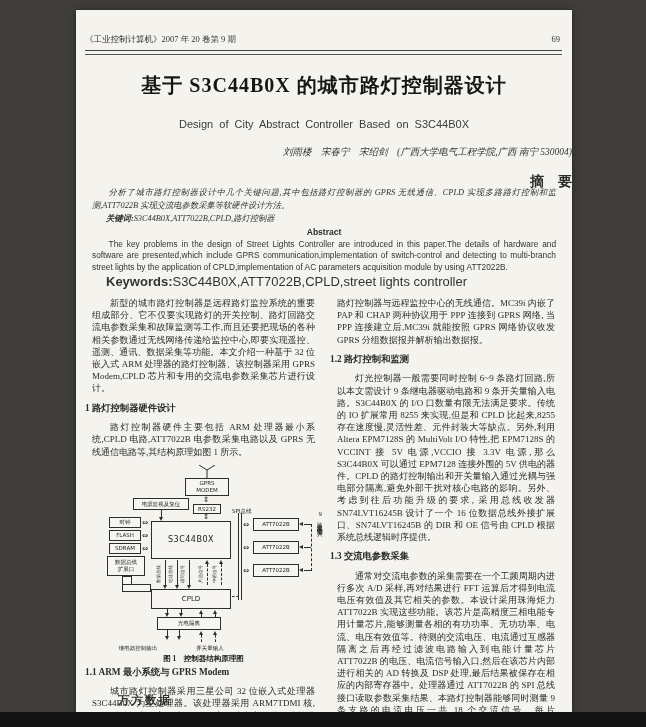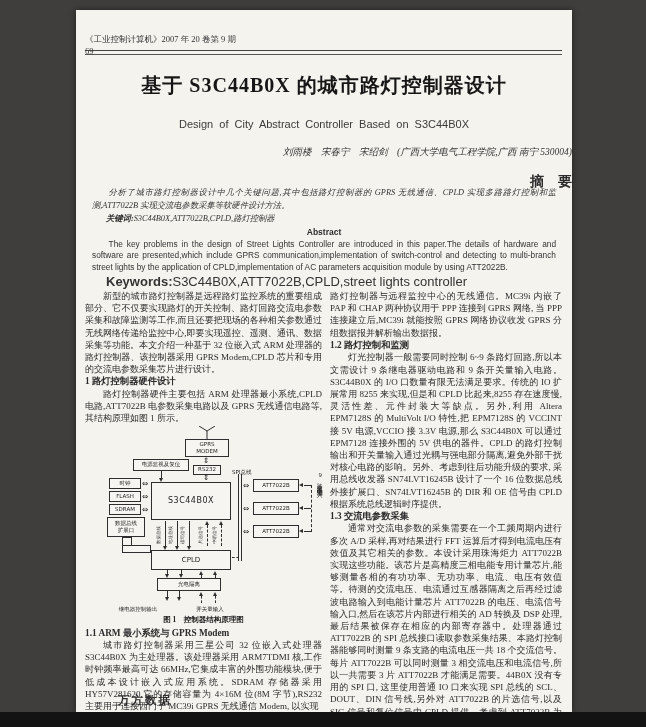--- a/index.html
+++ b/index.html
@@ -3,21 +3,21 @@
 <meta charset="utf-8">
 <style>
   html,body{margin:0;padding:0;background:#2a2a2a;}
   .stage{position:relative;width:646px;height:727px;background:#3f3e3c;overflow:hidden;
          font-family:"Liberation Serif","DejaVu Serif",serif;}
   .page{position:absolute;left:76px;top:10px;width:496px;height:702px;background:#f4f3ee;
         color:#2b2b2b;box-shadow:0 0 6px rgba(0,0,0,.5);}
   .bottom-band{position:absolute;left:0;top:712px;width:646px;height:15px;background:#131313;}
 
   .pg-header{position:absolute;left:9px;right:12px;top:24px;display:flex;justify-content:space-between;
-             font-size:8.5px;color:#333;flex-direction:column;}
+             font-size:8.5px;color:#333;}
   .rule{position:absolute;left:9px;right:10px;top:40px;height:3px;
         border-top:1px solid #444;border-bottom:1px solid #555;}
   .title-cn{position:absolute;left:0;right:0;top:62px;text-align:center;font-size:20px;
             font-weight:bold;color:#161616;letter-spacing:1px;}
   .title-en{position:absolute;left:0;right:0;top:108px;text-align:center;font-size:11px;color:#3a3a3a;
             font-family:"Liberation Sans","DejaVu Sans",sans-serif;word-spacing:3px;}
   .authors{position:absolute;left:0;right:0;top:136px;text-align:right;font-size:9.5px;
            font-style:italic;color:#333;}
 
   .abs-label{position:absolute;left:0;right:0;top:163px;text-align:right;font-size:14px;font-weight:bold;}
@@ -30,21 +30,21 @@
   .abs-en{position:absolute;left:16px;right:16px;top:229px;font-size:8.3px;line-height:11.3px;
           text-align:justify;text-indent:2em;color:#333;
           font-family:"Liberation Sans","DejaVu Sans",sans-serif;}
   .kw-en{position:absolute;left:30px;right:16px;top:264px;font-size:13px;color:#333;
          font-family:"Liberation Sans","DejaVu Sans",sans-serif;}
 
   .cols{position:absolute;left:9px;right:10px;top:280px;display:flex;gap:8px;}
   .col{font-size:9px;line-height:12.2px;text-align:justify;color:#2b2b2b;}
   .col.left{width:237px;}
   .col.right{width:232px;}
-  .col p{margin:0;}
+  .col p{margin:7px;}
   .col p.indent{text-indent:2em;}
   .col h2,.col h3{margin:0;font-size:9.3px;font-weight:bold;line-height:12.5px;text-align:left;}
 
   .watermark{position:absolute;left:42px;top:683px;font-size:11.5px;font-weight:bold;color:#2e2e2e;
              letter-spacing:2px;font-family:"DejaVu Sans",sans-serif;}
 
   
   .figure{position:relative;width:237px;height:200px;margin:1px 0 1px 0;}
   .fbox{position:absolute;border:1px solid #2e2e2e;background:#f6f5f1;display:flex;flex-direction:column;
         align-items:center;justify-content:center;text-align:center;color:#222;line-height:1.15;

